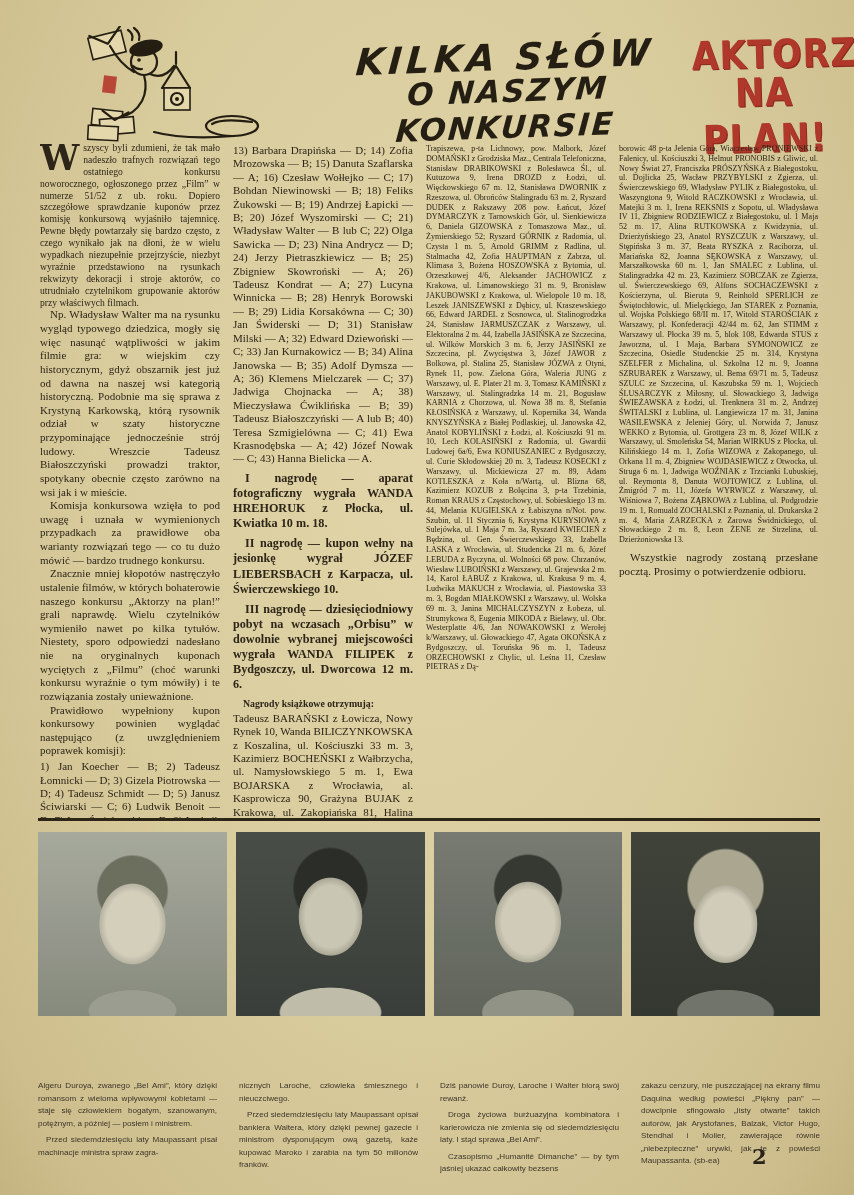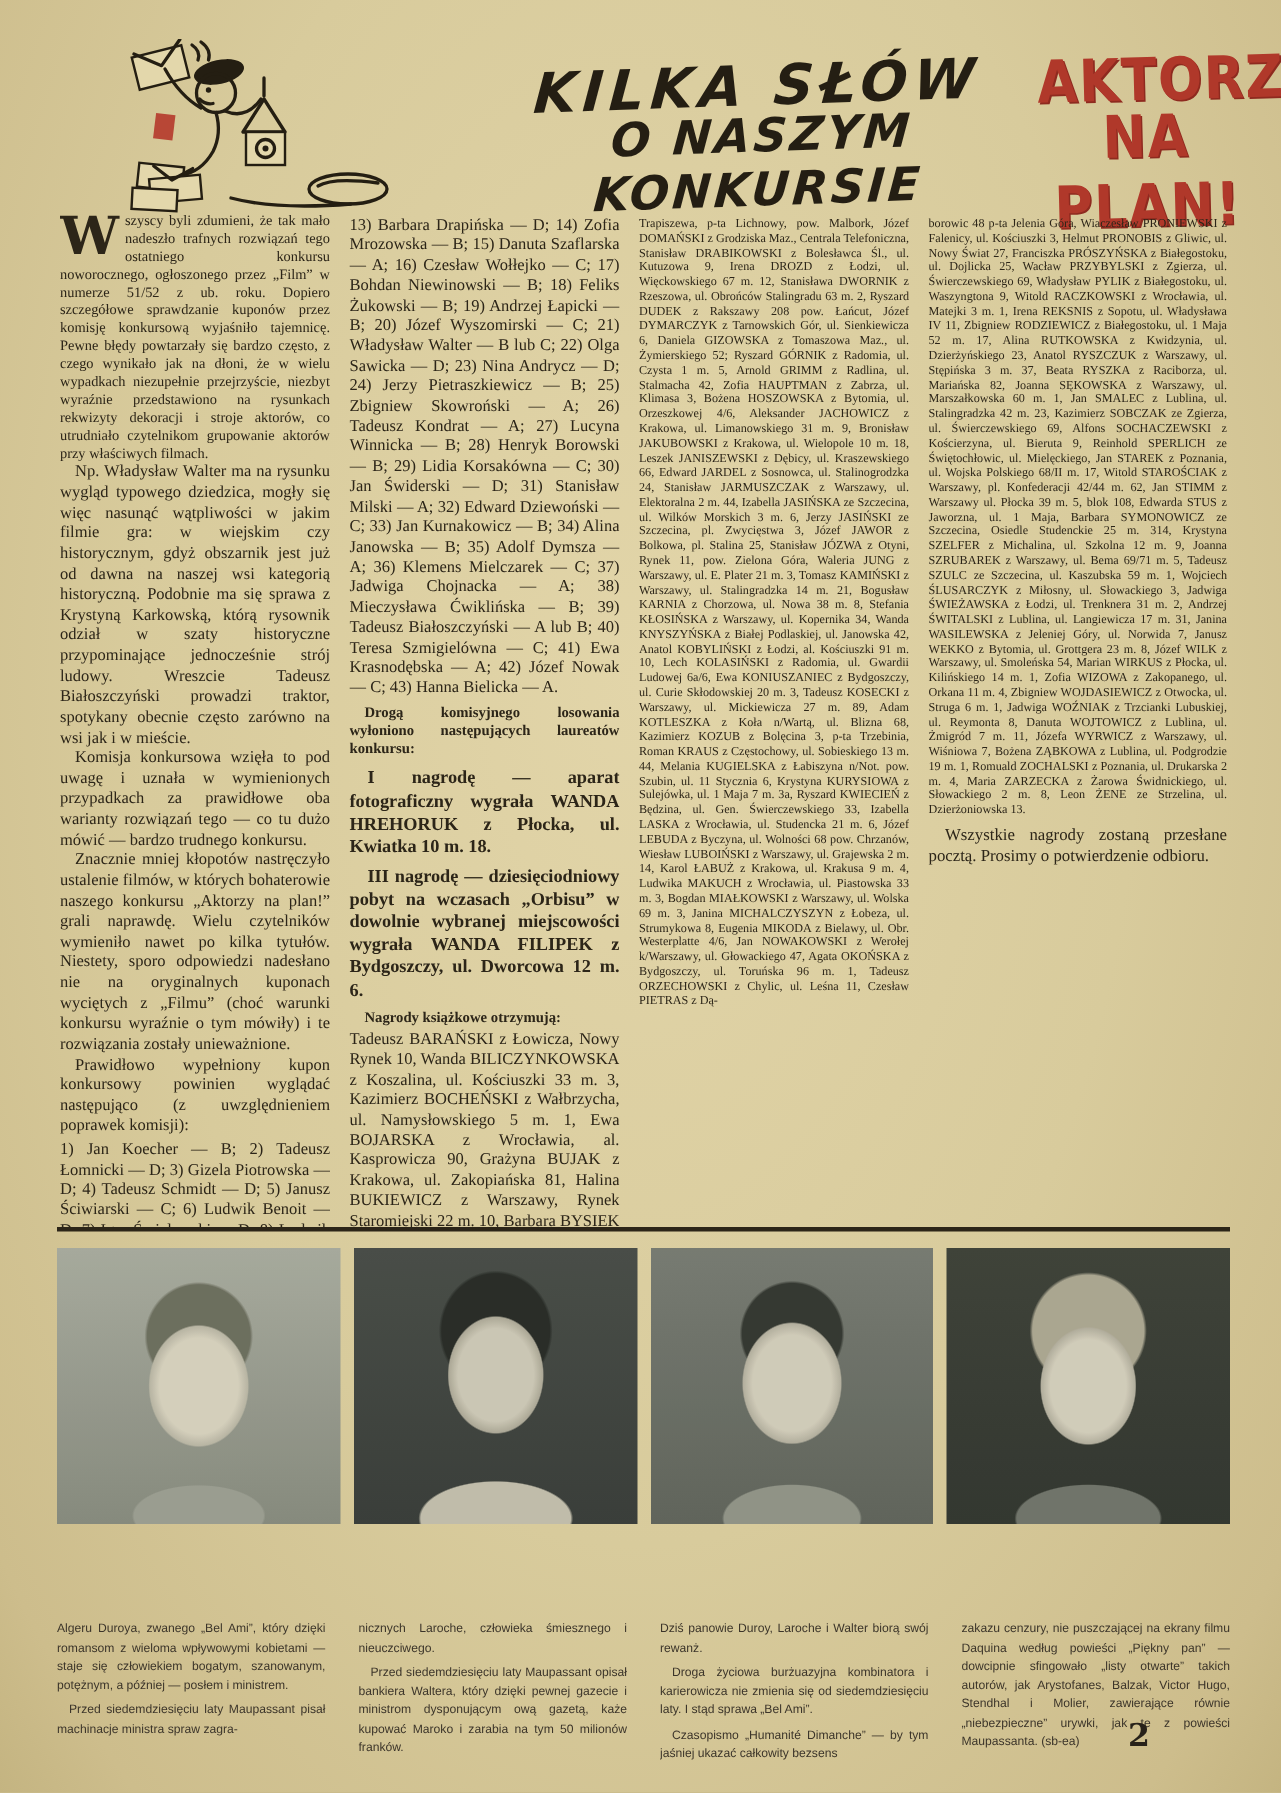--- a/index.html
+++ b/index.html
@@ -132,22 +132,22 @@
     <div class="col col-1">
         <p class="p-dropcap"><span class="dropcap">W</span>szyscy byli zdumieni, że tak mało nadeszło trafnych rozwiązań tego ostatniego konkursu noworocznego, ogłoszonego przez „Film” w numerze 51/52 z ub. roku. Dopiero szczegółowe sprawdzanie kuponów przez komisję konkursową wyjaśniło tajemnicę. Pewne błędy powtarzały się bardzo często, z czego wynikało jak na dłoni, że w wielu wypadkach niezupełnie przejrzyście, niezbyt wyraźnie przedstawiono na rysunkach rekwizyty dekoracji i stroje aktorów, co utrudniało czytelnikom grupowanie aktorów przy właściwych filmach.</p>
         <p class="p-body">Np. Władysław Walter ma na rysunku wygląd typowego dziedzica, mogły się więc nasunąć wątpliwości w jakim filmie gra: w wiejskim czy historycznym, gdyż obszarnik jest już od dawna na naszej wsi kategorią historyczną. Podobnie ma się sprawa z Krystyną Karkowską, którą rysownik odział w szaty historyczne przypominające jednocześnie strój ludowy. Wreszcie Tadeusz Białoszczyński prowadzi traktor, spotykany obecnie często zarówno na wsi jak i w mieście.</p>
         <p class="p-body">Komisja konkursowa wzięła to pod uwagę i uznała w wymienionych przypadkach za prawidłowe oba warianty rozwiązań tego — co tu dużo mówić — bardzo trudnego konkursu.</p>
         <p class="p-body">Znacznie mniej kłopotów nastręczyło ustalenie filmów, w których bohaterowie naszego konkursu „Aktorzy na plan!” grali naprawdę. Wielu czytelników wymieniło nawet po kilka tytułów. Niestety, sporo odpowiedzi nadesłano nie na oryginalnych kuponach wyciętych z „Filmu” (choć warunki konkursu wyraźnie o tym mówiły) i te rozwiązania zostały unieważnione.</p>
         <p class="p-body">Prawidłowo wypełniony kupon konkursowy powinien wyglądać następująco (z uwzględnieniem poprawek komisji):</p>
         <p class="p-list">1) Jan Koecher — B; 2) Tadeusz Łomnicki — D; 3) Gizela Piotrowska — D; 4) Tadeusz Schmidt — D; 5) Janusz Ściwiarski — C; 6) Ludwik Benoit — D; 7) Igor Śmiałowski — D; 8) Ludwik Sempoliński — D; 9) Aleksandra Śląska — A; 10) Krystyna Karkowska — B lub C; 11) Jerzy Duszyński — C; 12) Jan Ciecierski — A;</p>
       </div>
     <div class="col col-2">
         <p class="p-list">13) Barbara Drapińska — D; 14) Zofia Mrozowska — B; 15) Danuta Szaflarska — A; 16) Czesław Wołłejko — C; 17) Bohdan Niewinowski — B; 18) Feliks Żukowski — B; 19) Andrzej Łapicki — B; 20) Józef Wyszomirski — C; 21) Władysław Walter — B lub C; 22) Olga Sawicka — D; 23) Nina Andrycz — D; 24) Jerzy Pietraszkiewicz — B; 25) Zbigniew Skowroński — A; 26) Tadeusz Kondrat — A; 27) Lucyna Winnicka — B; 28) Henryk Borowski — B; 29) Lidia Korsakówna — C; 30) Jan Świderski — D; 31) Stanisław Milski — A; 32) Edward Dziewoński — C; 33) Jan Kurnakowicz — B; 34) Alina Janowska — B; 35) Adolf Dymsza — A; 36) Klemens Mielczarek — C; 37) Jadwiga Chojnacka — A; 38) Mieczysława Ćwiklińska — B; 39) Tadeusz Białoszczyński — A lub B; 40) Teresa Szmigielówna — C; 41) Ewa Krasnodębska — A; 42) Józef Nowak — C; 43) Hanna Bielicka — A.</p>
-        <p class="p-bold">Drogą komisyjnego losowania wyłoniono następujących laureatów konkursu:</p>
         <p class="p-prize">I nagrodę — aparat fotograficzny wygrała WANDA HREHORUK z Płocka, ul. Kwiatka 10 m. 18.</p>
+        <p class="p-prize">II nagrodę — kupon wełny na jesionkę wygrał JÓZEF LIEBERSBACH z Karpacza, ul. Świerczewskiego 10.</p>
         <p class="p-prize">III nagrodę — dziesięciodniowy pobyt na wczasach „Orbisu” w dowolnie wybranej miejscowości wygrała WANDA FILIPEK z Bydgoszczy, ul. Dworcowa 12 m. 6.</p>
         <p class="p-bold">Nagrody książkowe otrzymują:</p>
         <p class="p-list">Tadeusz BARAŃSKI z Łowicza, Nowy Rynek 10, Wanda BILICZYNKOWSKA z Koszalina, ul. Kościuszki 33 m. 3, Kazimierz BOCHEŃSKI z Wałbrzycha, ul. Namysłowskiego 5 m. 1, Ewa BOJARSKA z Wrocławia, al. Kasprowicza 90, Grażyna BUJAK z Krakowa, ul. Zakopiańska 81, Halina BUKIEWICZ z Warszawy, Rynek Staromiejski 22 m. 10, Barbara BYSIEK z Rybnika, ul. Raciborska 1, Henryka CHMIELIŃSKA ze Świercz, pow. Pułtusk, Teresa CIAŁOWICZ z Wrocławia, ul. Kotsisa 42 m. 5, Tadeusz CICHOWICZ ze Świdnicy, ul. Lewartowskiego 9, Bernard CZARNECKI z Elbląga, ul. Szańcowa 2a, Janusz CZERNECKI z Opola, ul. Damrota 3 m. 10, Leon CZWIERTAK z</p>
       </div>
     <div class="col col-3">
         <p class="p-list">Trapiszewa, p-ta Lichnowy, pow. Malbork, Józef DOMAŃSKI z Grodziska Maz., Centrala Telefoniczna, Stanisław DRABIKOWSKI z Bolesławca Śl., ul. Kutuzowa 9, Irena DROZD z Łodzi, ul. Więckowskiego 67 m. 12, Stanisława DWORNIK z Rzeszowa, ul. Obrońców Stalingradu 63 m. 2, Ryszard DUDEK z Rakszawy 208 pow. Łańcut, Józef DYMARCZYK z Tarnowskich Gór, ul. Sienkiewicza 6, Daniela GIZOWSKA z Tomaszowa Maz., ul. Żymierskiego 52; Ryszard GÓRNIK z Radomia, ul. Czysta 1 m. 5, Arnold GRIMM z Radlina, ul. Stalmacha 42, Zofia HAUPTMAN z Zabrza, ul. Klimasa 3, Bożena HOSZOWSKA z Bytomia, ul. Orzeszkowej 4/6, Aleksander JACHOWICZ z Krakowa, ul. Limanowskiego 31 m. 9, Bronisław JAKUBOWSKI z Krakowa, ul. Wielopole 10 m. 18, Leszek JANISZEWSKI z Dębicy, ul. Kraszewskiego 66, Edward JARDEL z Sosnowca, ul. Stalinogrodzka 24, Stanisław JARMUSZCZAK z Warszawy, ul. Elektoralna 2 m. 44, Izabella JASIŃSKA ze Szczecina, ul. Wilków Morskich 3 m. 6, Jerzy JASIŃSKI ze Szczecina, pl. Zwycięstwa 3, Józef JAWOR z Bolkowa, pl. Stalina 25, Stanisław JÓZWA z Otyni, Rynek 11, pow. Zielona Góra, Waleria JUNG z Warszawy, ul. E. Plater 21 m. 3, Tomasz KAMIŃSKI z Warszawy, ul. Stalingradzka 14 m. 21, Bogusław KARNIA z Chorzowa, ul. Nowa 38 m. 8, Stefania KŁOSIŃSKA z Warszawy, ul. Kopernika 34, Wanda KNYSZYŃSKA z Białej Podlaskiej, ul. Janowska 42, Anatol KOBYLIŃSKI z Łodzi, al. Kościuszki 91 m. 10, Lech KOLASIŃSKI z Radomia, ul. Gwardii Ludowej 6a/6, Ewa KONIUSZANIEC z Bydgoszczy, ul. Curie Skłodowskiej 20 m. 3, Tadeusz KOSECKI z Warszawy, ul. Mickiewicza 27 m. 89, Adam KOTLESZKA z Koła n/Wartą, ul. Blizna 68, Kazimierz KOZUB z Bolęcina 3, p-ta Trzebinia, Roman KRAUS z Częstochowy, ul. Sobieskiego 13 m. 44, Melania KUGIELSKA z Łabiszyna n/Not. pow. Szubin, ul. 11 Stycznia 6, Krystyna KURYSIOWA z Sulejówka, ul. 1 Maja 7 m. 3a, Ryszard KWIECIEŃ z Będzina, ul. Gen. Świerczewskiego 33, Izabella LASKA z Wrocławia, ul. Studencka 21 m. 6, Józef LEBUDA z Byczyna, ul. Wolności 68 pow. Chrzanów, Wiesław LUBOIŃSKI z Warszawy, ul. Grajewska 2 m. 14, Karol ŁABUŻ z Krakowa, ul. Krakusa 9 m. 4, Ludwika MAKUCH z Wrocławia, ul. Piastowska 33 m. 3, Bogdan MIAŁKOWSKI z Warszawy, ul. Wolska 69 m. 3, Janina MICHALCZYSZYN z Łobeza, ul. Strumykowa 8, Eugenia MIKODA z Bielawy, ul. Obr. Westerplatte 4/6, Jan NOWAKOWSKI z Werołej k/Warszawy, ul. Głowackiego 47, Agata OKOŃSKA z Bydgoszczy, ul. Toruńska 96 m. 1, Tadeusz ORZECHOWSKI z Chylic, ul. Leśna 11, Czesław PIETRAS z Dą-</p>
       </div>
     <div class="col col-4">
         <p class="p-list">borowic 48 p-ta Jelenia Góra, Wiaczesław PRONIEWSKI z Falenicy, ul. Kościuszki 3, Helmut PRONOBIS z Gliwic, ul. Nowy Świat 27, Franciszka PRÓSZYŃSKA z Białegostoku, ul. Dojlicka 25, Wacław PRZYBYLSKI z Zgierza, ul. Świerczewskiego 69, Władysław PYLIK z Białegostoku, ul. Waszyngtona 9, Witold RACZKOWSKI z Wrocławia, ul. Matejki 3 m. 1, Irena REKSNIS z Sopotu, ul. Władysława IV 11, Zbigniew RODZIEWICZ z Białegostoku, ul. 1 Maja 52 m. 17, Alina RUTKOWSKA z Kwidzynia, ul. Dzierżyńskiego 23, Anatol RYSZCZUK z Warszawy, ul. Stępińska 3 m. 37, Beata RYSZKA z Raciborza, ul. Mariańska 82, Joanna SĘKOWSKA z Warszawy, ul. Marszałkowska 60 m. 1, Jan SMALEC z Lublina, ul. Stalingradzka 42 m. 23, Kazimierz SOBCZAK ze Zgierza, ul. Świerczewskiego 69, Alfons SOCHACZEWSKI z Kościerzyna, ul. Bieruta 9, Reinhold SPERLICH ze Świętochłowic, ul. Mielęckiego, Jan STAREK z Poznania, ul. Wojska Polskiego 68/II m. 17, Witold STAROŚCIAK z Warszawy, pl. Konfederacji 42/44 m. 62, Jan STIMM z Warszawy ul. Płocka 39 m. 5, blok 108, Edwarda STUS z Jaworzna, ul. 1 Maja, Barbara SYMONOWICZ ze Szczecina, Osiedle Studenckie 25 m. 314, Krystyna SZELFER z Michalina, ul. Szkolna 12 m. 9, Joanna SZRUBAREK z Warszawy, ul. Bema 69/71 m. 5, Tadeusz SZULC ze Szczecina, ul. Kaszubska 59 m. 1, Wojciech ŚLUSARCZYK z Miłosny, ul. Słowackiego 3, Jadwiga ŚWIEŻAWSKA z Łodzi, ul. Trenknera 31 m. 2, Andrzej ŚWITALSKI z Lublina, ul. Langiewicza 17 m. 31, Janina WASILEWSKA z Jeleniej Góry, ul. Norwida 7, Janusz WEKKO z Bytomia, ul. Grottgera 23 m. 8, Józef WILK z Warszawy, ul. Smoleńska 54, Marian WIRKUS z Płocka, ul. Kilińskiego 14 m. 1, Zofia WIZOWA z Zakopanego, ul. Orkana 11 m. 4, Zbigniew WOJDASIEWICZ z Otwocka, ul. Struga 6 m. 1, Jadwiga WOŹNIAK z Trzcianki Lubuskiej, ul. Reymonta 8, Danuta WOJTOWICZ z Lublina, ul. Żmigród 7 m. 11, Józefa WYRWICZ z Warszawy, ul. Wiśniowa 7, Bożena ZĄBKOWA z Lublina, ul. Podgrodzie 19 m. 1, Romuald ZOCHALSKI z Poznania, ul. Drukarska 2 m. 4, Maria ZARZECKA z Żarowa Świdnickiego, ul. Słowackiego 2 m. 8, Leon ŻENE ze Strzelina, ul. Dzierżoniowska 13.</p>
         <p class="p-medium">Wszystkie nagrody zostaną przesłane pocztą. Prosimy o potwierdzenie odbioru.</p>

